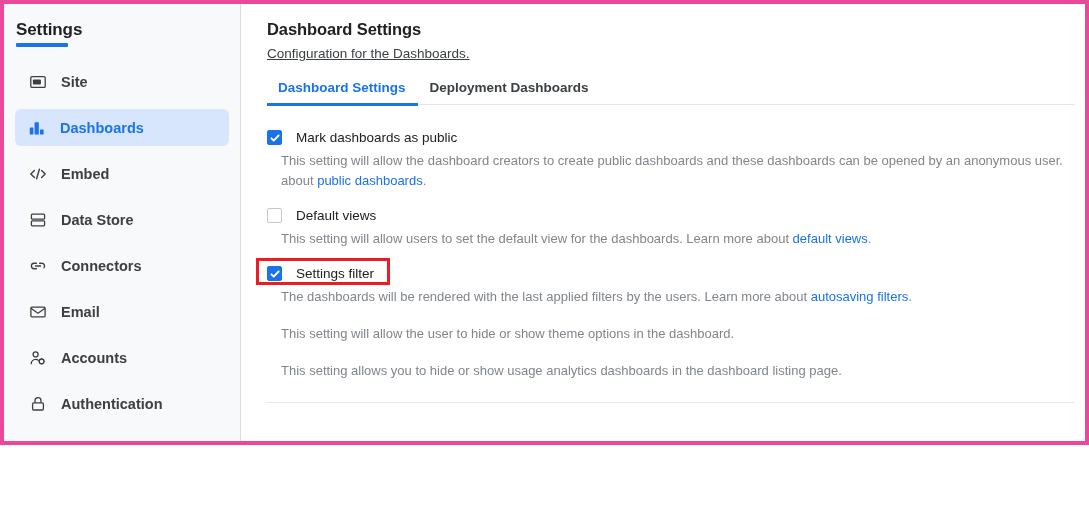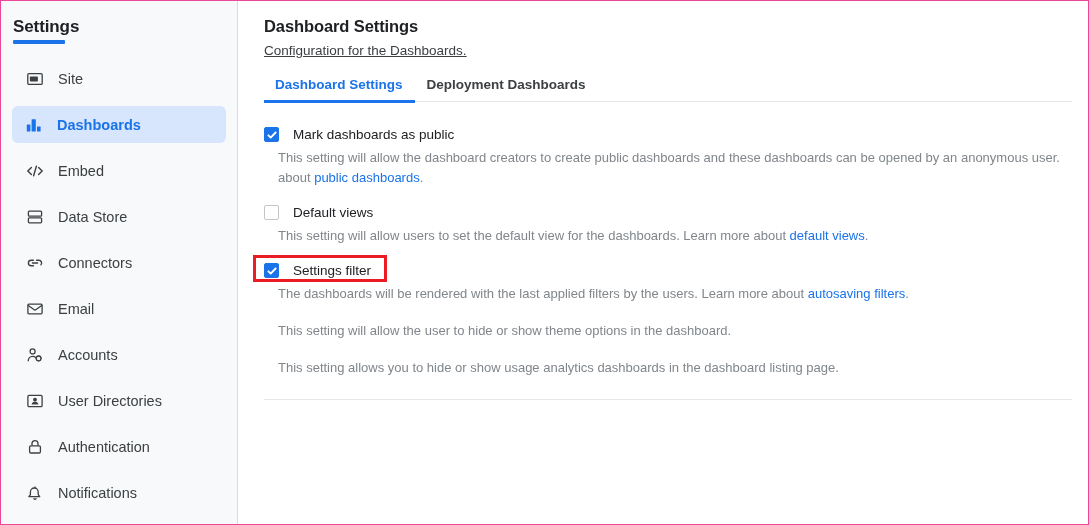--- a/index.html
+++ b/index.html
@@ -9,24 +9,24 @@
   body {
     width: 1089px;
     height: 525px;
     font-family: "Liberation Sans", sans-serif;
     background: #ffffff;
     overflow: hidden;
   }
   .app {
     position: relative;
     width: 1089px;
-    height: 525px;
-    display: flex;
-    box-sizing: border-box;
-    border: 1px solid #ec4899;
+    height: 445px;
+    display: flex;
+    box-sizing: border-box;
+    border: 4px solid #ec4899;
     background: #15803d;
   }
 
   
   .sidebar {
     width: 237px;
     flex: 0 0 237px;
     background: #f8f9fa;
     border-right: 1px solid #dadce0;
     box-sizing: border-box;
@@ -72,20 +72,21 @@
     align-items: center;
     justify-content: center;
     flex: 0 0 19px;
     color: #3c4043;
   }
   .nav-item .nav-label {
     margin-left: 14px;
     font-size: 14.5px;
     color: #3c4043;
     white-space: nowrap;
+    font-weight: bold;
   }
   .nav-item.active {
     background: #d7e5fd;
     padding-left: 12px;
   }
   .nav-item.active .nav-label {
     color: #1a73e8;
     font-weight: bold;
   }
   .nav-item.active .nav-icon {
@@ -307,30 +308,20 @@
             <circle cx="12.6" cy="12.4" r="2.4"></circle>
             <line x1="12.6" y1="9.4" x2="12.6" y2="10.3"></line>
             <line x1="12.6" y1="14.5" x2="12.6" y2="15.4"></line>
             <line x1="9.6" y1="12.4" x2="10.5" y2="12.4"></line>
             <line x1="14.7" y1="12.4" x2="15.6" y2="12.4"></line>
           </svg>
         </span>
         <span class="nav-label">Accounts</span>
       </div>
 
-      <div class="nav-item">
-        <span class="nav-icon">
-          <svg width="18" height="18" viewBox="0 0 18 18" fill="none" stroke="currentColor" stroke-width="1.3">
-            <rect x="1.9" y="3.4" width="14.2" height="11.2" rx="1.2"></rect>
-            <circle cx="9" cy="7.7" r="1.9" fill="currentColor" stroke="none"></circle>
-            <path d="M5.6 12.6c0-1.9 1.5-2.9 3.4-2.9s3.4 1 3.4 2.9" fill="currentColor" stroke="none"></path>
-          </svg>
-        </span>
-        <span class="nav-label">User Directories</span>
-      </div>
 
       <div class="nav-item">
         <span class="nav-icon">
           <svg width="18" height="18" viewBox="0 0 18 18" fill="none" stroke="currentColor" stroke-width="1.3" stroke-linejoin="round">
             <rect x="3.6" y="7.8" width="10.8" height="7.2" rx="1.2"></rect>
             <path d="M6 7.8V5.7a3 3 0 0 1 6 0v2.1"></path>
           </svg>
         </span>
         <span class="nav-label">Authentication</span>
       </div>

